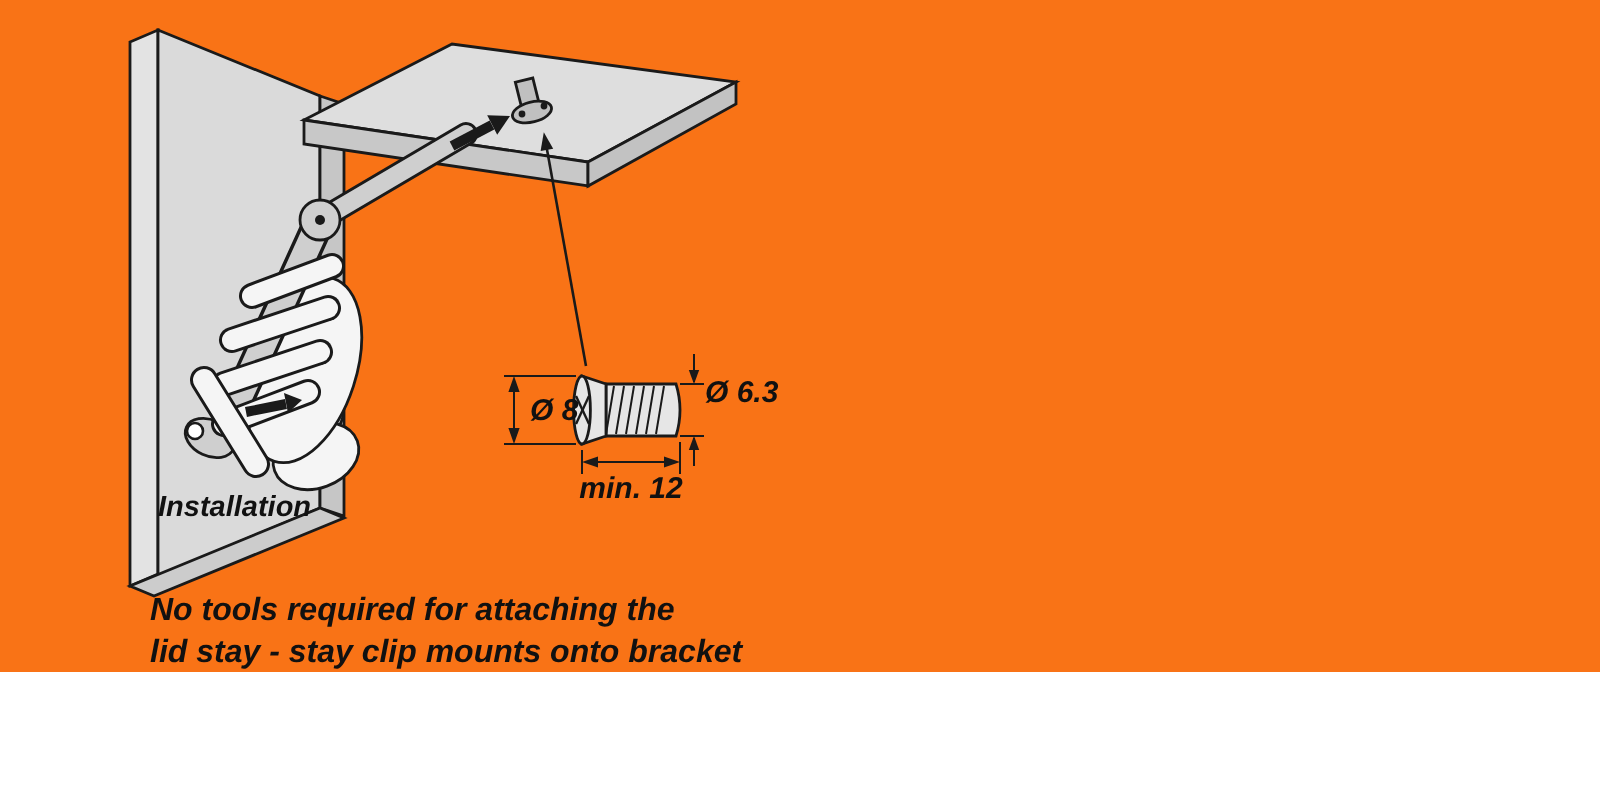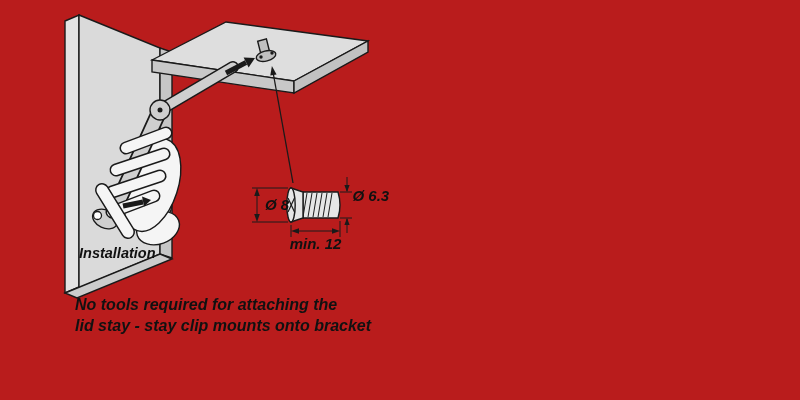--- a/index.html
+++ b/index.html
@@ -1,16 +1,16 @@
 <!DOCTYPE html>
 <html><head>
 <meta charset="utf-8">
 <style>
   html,body{margin:0;padding:0;background:#ffffff;}
-  .page{position:relative;width:800px;height:400px;background:#b91c1c;overflow:hidden;}
+  .page{position:relative;width:800px;height:336px;background:#f97316;overflow:hidden;}
   svg{display:block;}
   .lbl{
     font-family:"Liberation Sans",sans-serif;
     font-weight:bold;
     font-style:italic;
     fill:#111111;
   }
   .s14{font-size:14.5px;}
   .s15{font-size:15px;}
   .s16{font-size:16px;}

